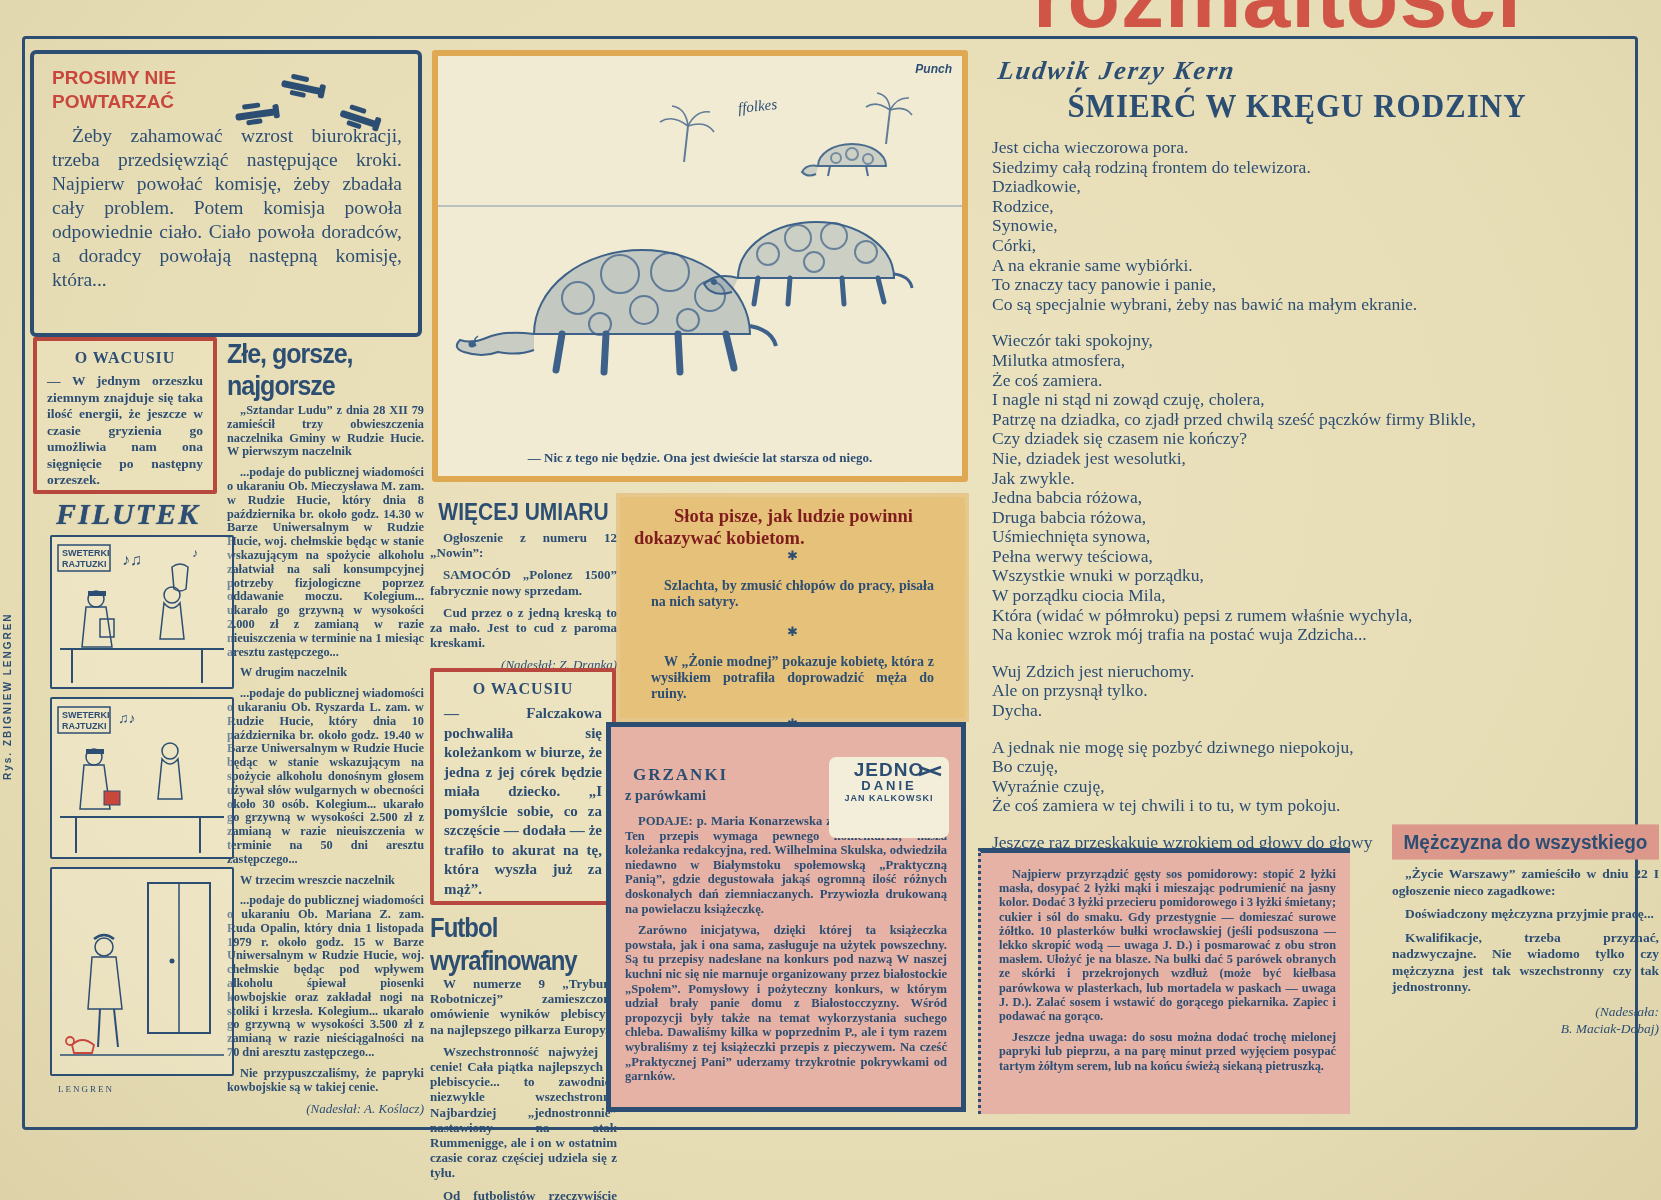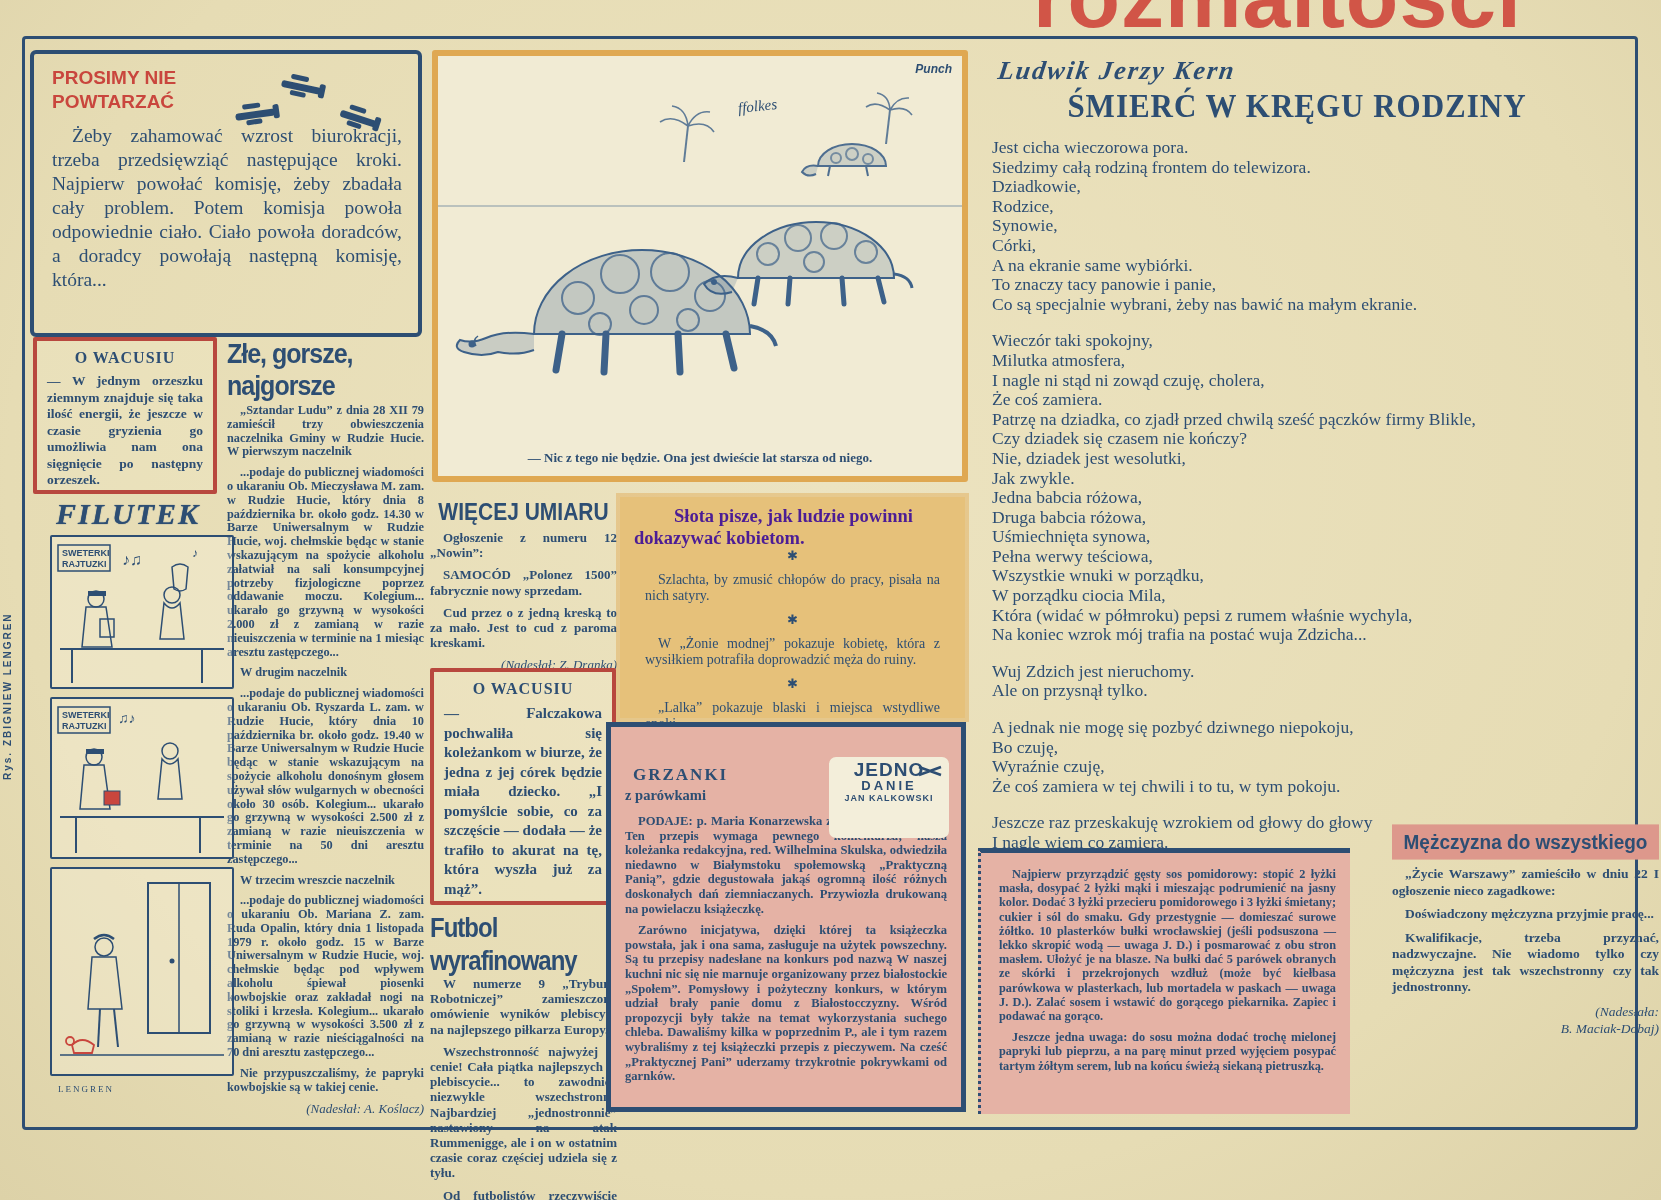--- a/index.html
+++ b/index.html
@@ -62,23 +62,23 @@
         letter-spacing:0px;transform:scaleY(1.15);transform-origin:left top;}
   .umiar h2{text-align:center;}
   .umiar .body-text, .futbol .body-text{font-size:13px;line-height:15.2px;font-weight:600;}
   .umiar .credit,.futbol .credit{font-size:13px;}
   .futbol{position:absolute;left:430px;top:912px;width:187px;height:245px;}
   .futbol h2{font-size:24px;letter-spacing:-1px;}
 
   
   .slota{position:absolute;left:620px;top:497px;width:345px;height:221px;background:#e6c17a;box-sizing:border-box;
          padding:8px 14px 4px 14px;box-shadow:0 0 0 4px rgba(223,168,82,.45);}
-  .slota-title{color:#4c1d95;font-weight:bold;font-size:18.5px;line-height:22px;text-indent:40px;margin:0;}
+  .slota-title{color:#7f1d1d;font-weight:bold;font-size:18.5px;line-height:22px;text-indent:40px;margin:0;}
   .slota .sep{text-align:center;font-size:13px;line-height:10px;margin:2px 0;color:#2d4e73;}
-  .slota .it{font-size:14px;line-height:16px;text-indent:13px;margin:11px;text-align:justify;font-weight:400;}
+  .slota .it{font-size:14px;line-height:16px;text-indent:13px;margin:17px;text-align:justify;font-weight:700;}
   .slota-footer{font-size:13px;line-height:15px;font-weight:600;}
   .slota-footer .fb{font-weight:bold;}
   .slota-footer .fr{float:right;font-style:italic;}
 
   
   .grzanki{position:absolute;left:606px;top:722px;width:360px;height:390px;border:5px solid #2d4e73;background:#e5b2a5;
            box-sizing:border-box;padding:10px 14px;}
   .grzanki-title{font-weight:bold;font-size:17px;letter-spacing:2px;margin:28px 0 0 8px;}
   .grzanki-sub{font-weight:bold;font-size:14.5px;margin:2px 0 10px 0;}
   .grzanki .body-text{font-size:12.6px;line-height:14.6px;font-weight:600;}
@@ -349,37 +349,38 @@
         <div class="line">Dziadkowie,</div>
         <div class="line">Rodzice,</div>
         <div class="line">Synowie,</div>
         <div class="line">Córki,</div>
         <div class="line">A na ekranie same wybiórki.</div>
         <div class="line">To znaczy tacy panowie i panie,</div>
         <div class="line">Co są specjalnie wybrani, żeby nas bawić na małym ekranie.</div>
         <div class="line gap"></div>
         <div class="line">Wieczór taki spokojny,</div>
         <div class="line">Milutka atmosfera,</div>
+        <div class="line">Że coś zamiera.</div>
         <div class="line">I nagle ni stąd ni zowąd czuję, cholera,</div>
-        <div class="line">Że coś zamiera.</div>
         <div class="line">Patrzę na dziadka, co zjadł przed chwilą sześć pączków firmy Blikle,</div>
         <div class="line">Czy dziadek się czasem nie kończy?</div>
         <div class="line">Nie, dziadek jest wesolutki,</div>
         <div class="line">Jak zwykle.</div>
         <div class="line">Jedna babcia różowa,</div>
         <div class="line">Druga babcia różowa,</div>
         <div class="line">Uśmiechnięta synowa,</div>
         <div class="line">Pełna werwy teściowa,</div>
         <div class="line">Wszystkie wnuki w porządku,</div>
         <div class="line">W porządku ciocia Mila,</div>
         <div class="line">Która (widać w półmroku) pepsi z rumem właśnie wychyla,</div>
         <div class="line">Na koniec wzrok mój trafia na postać wuja Zdzicha...</div>
         <div class="line gap"></div>
         <div class="line">Wuj Zdzich jest nieruchomy.</div>
         <div class="line">Ale on przysnął tylko.</div>
+        <div class="line">Dycha.</div>
         <div class="line gap"></div>
         <div class="line">A jednak nie mogę się pozbyć dziwnego niepokoju,</div>
         <div class="line">Bo czuję,</div>
         <div class="line">Wyraźnie czuję,</div>
         <div class="line">Że coś zamiera w tej chwili i to tu, w tym pokoju.</div>
         <div class="line gap"></div>
         <div class="line">Jeszcze raz przeskakuję wzrokiem od głowy do głowy</div>
         <div class="line">I nagle wiem co zamiera.</div>
         <div class="line">To zamiera piękna sztuka rozmowy.</div>
       </div>

